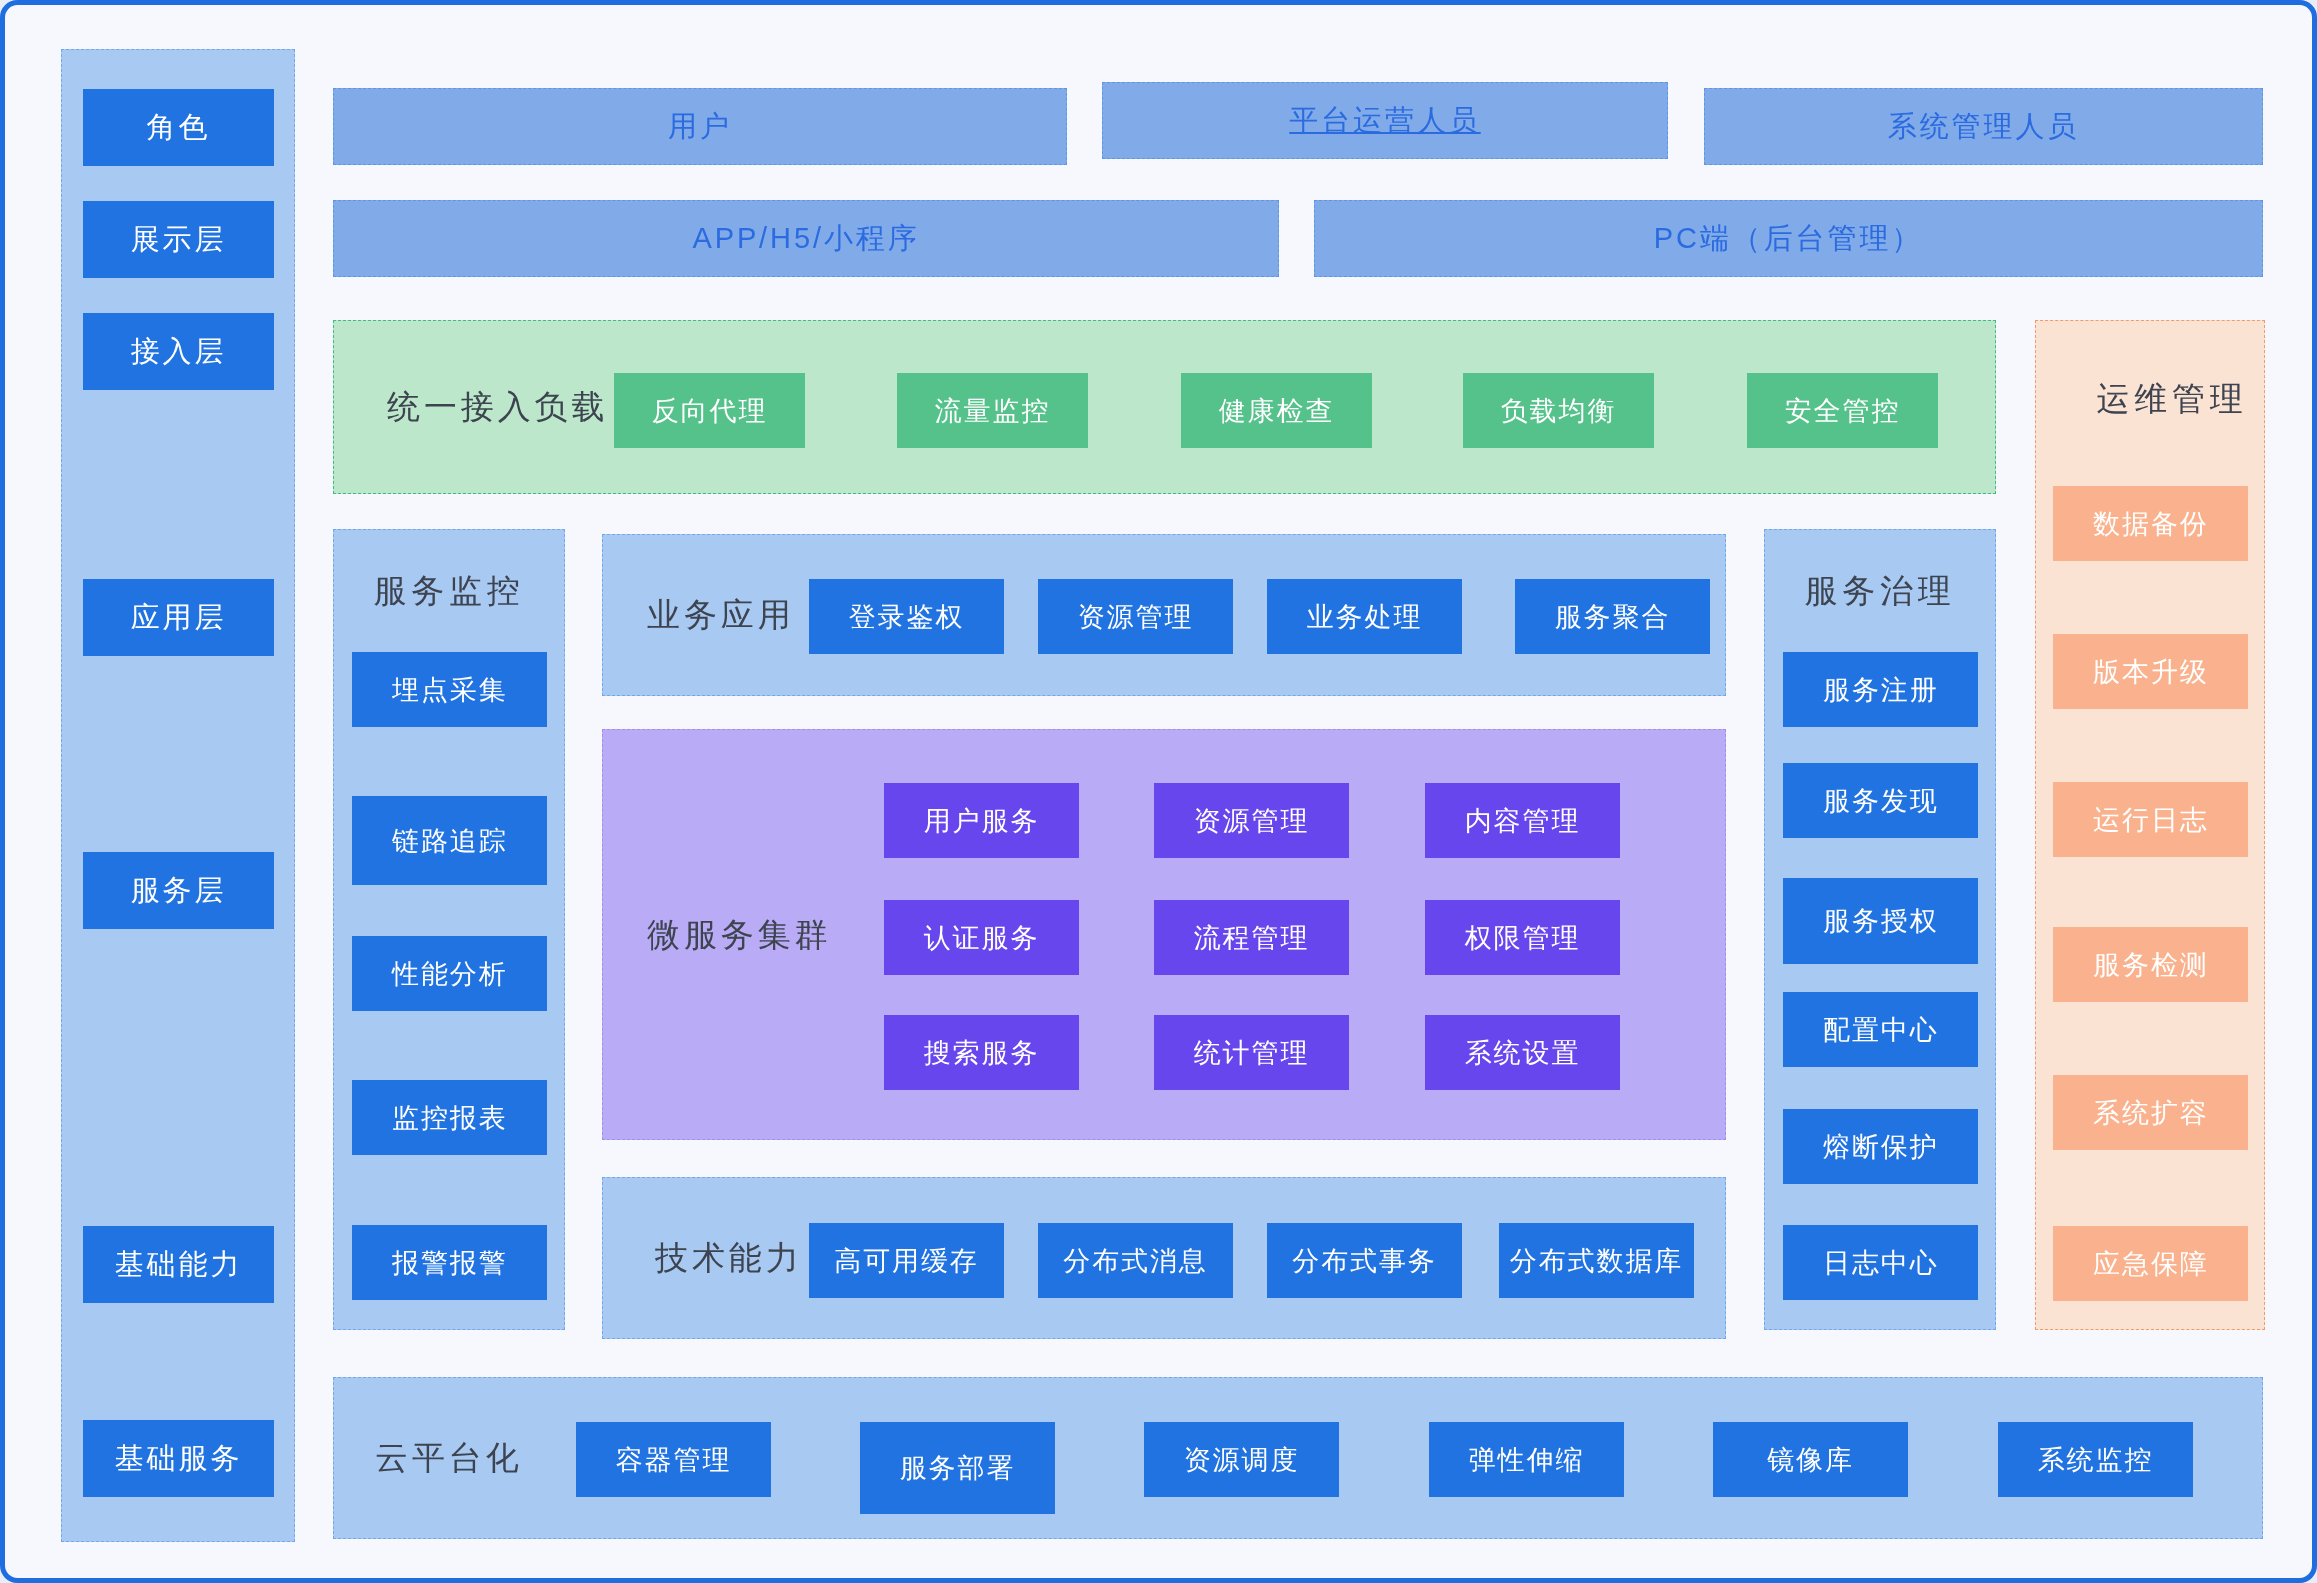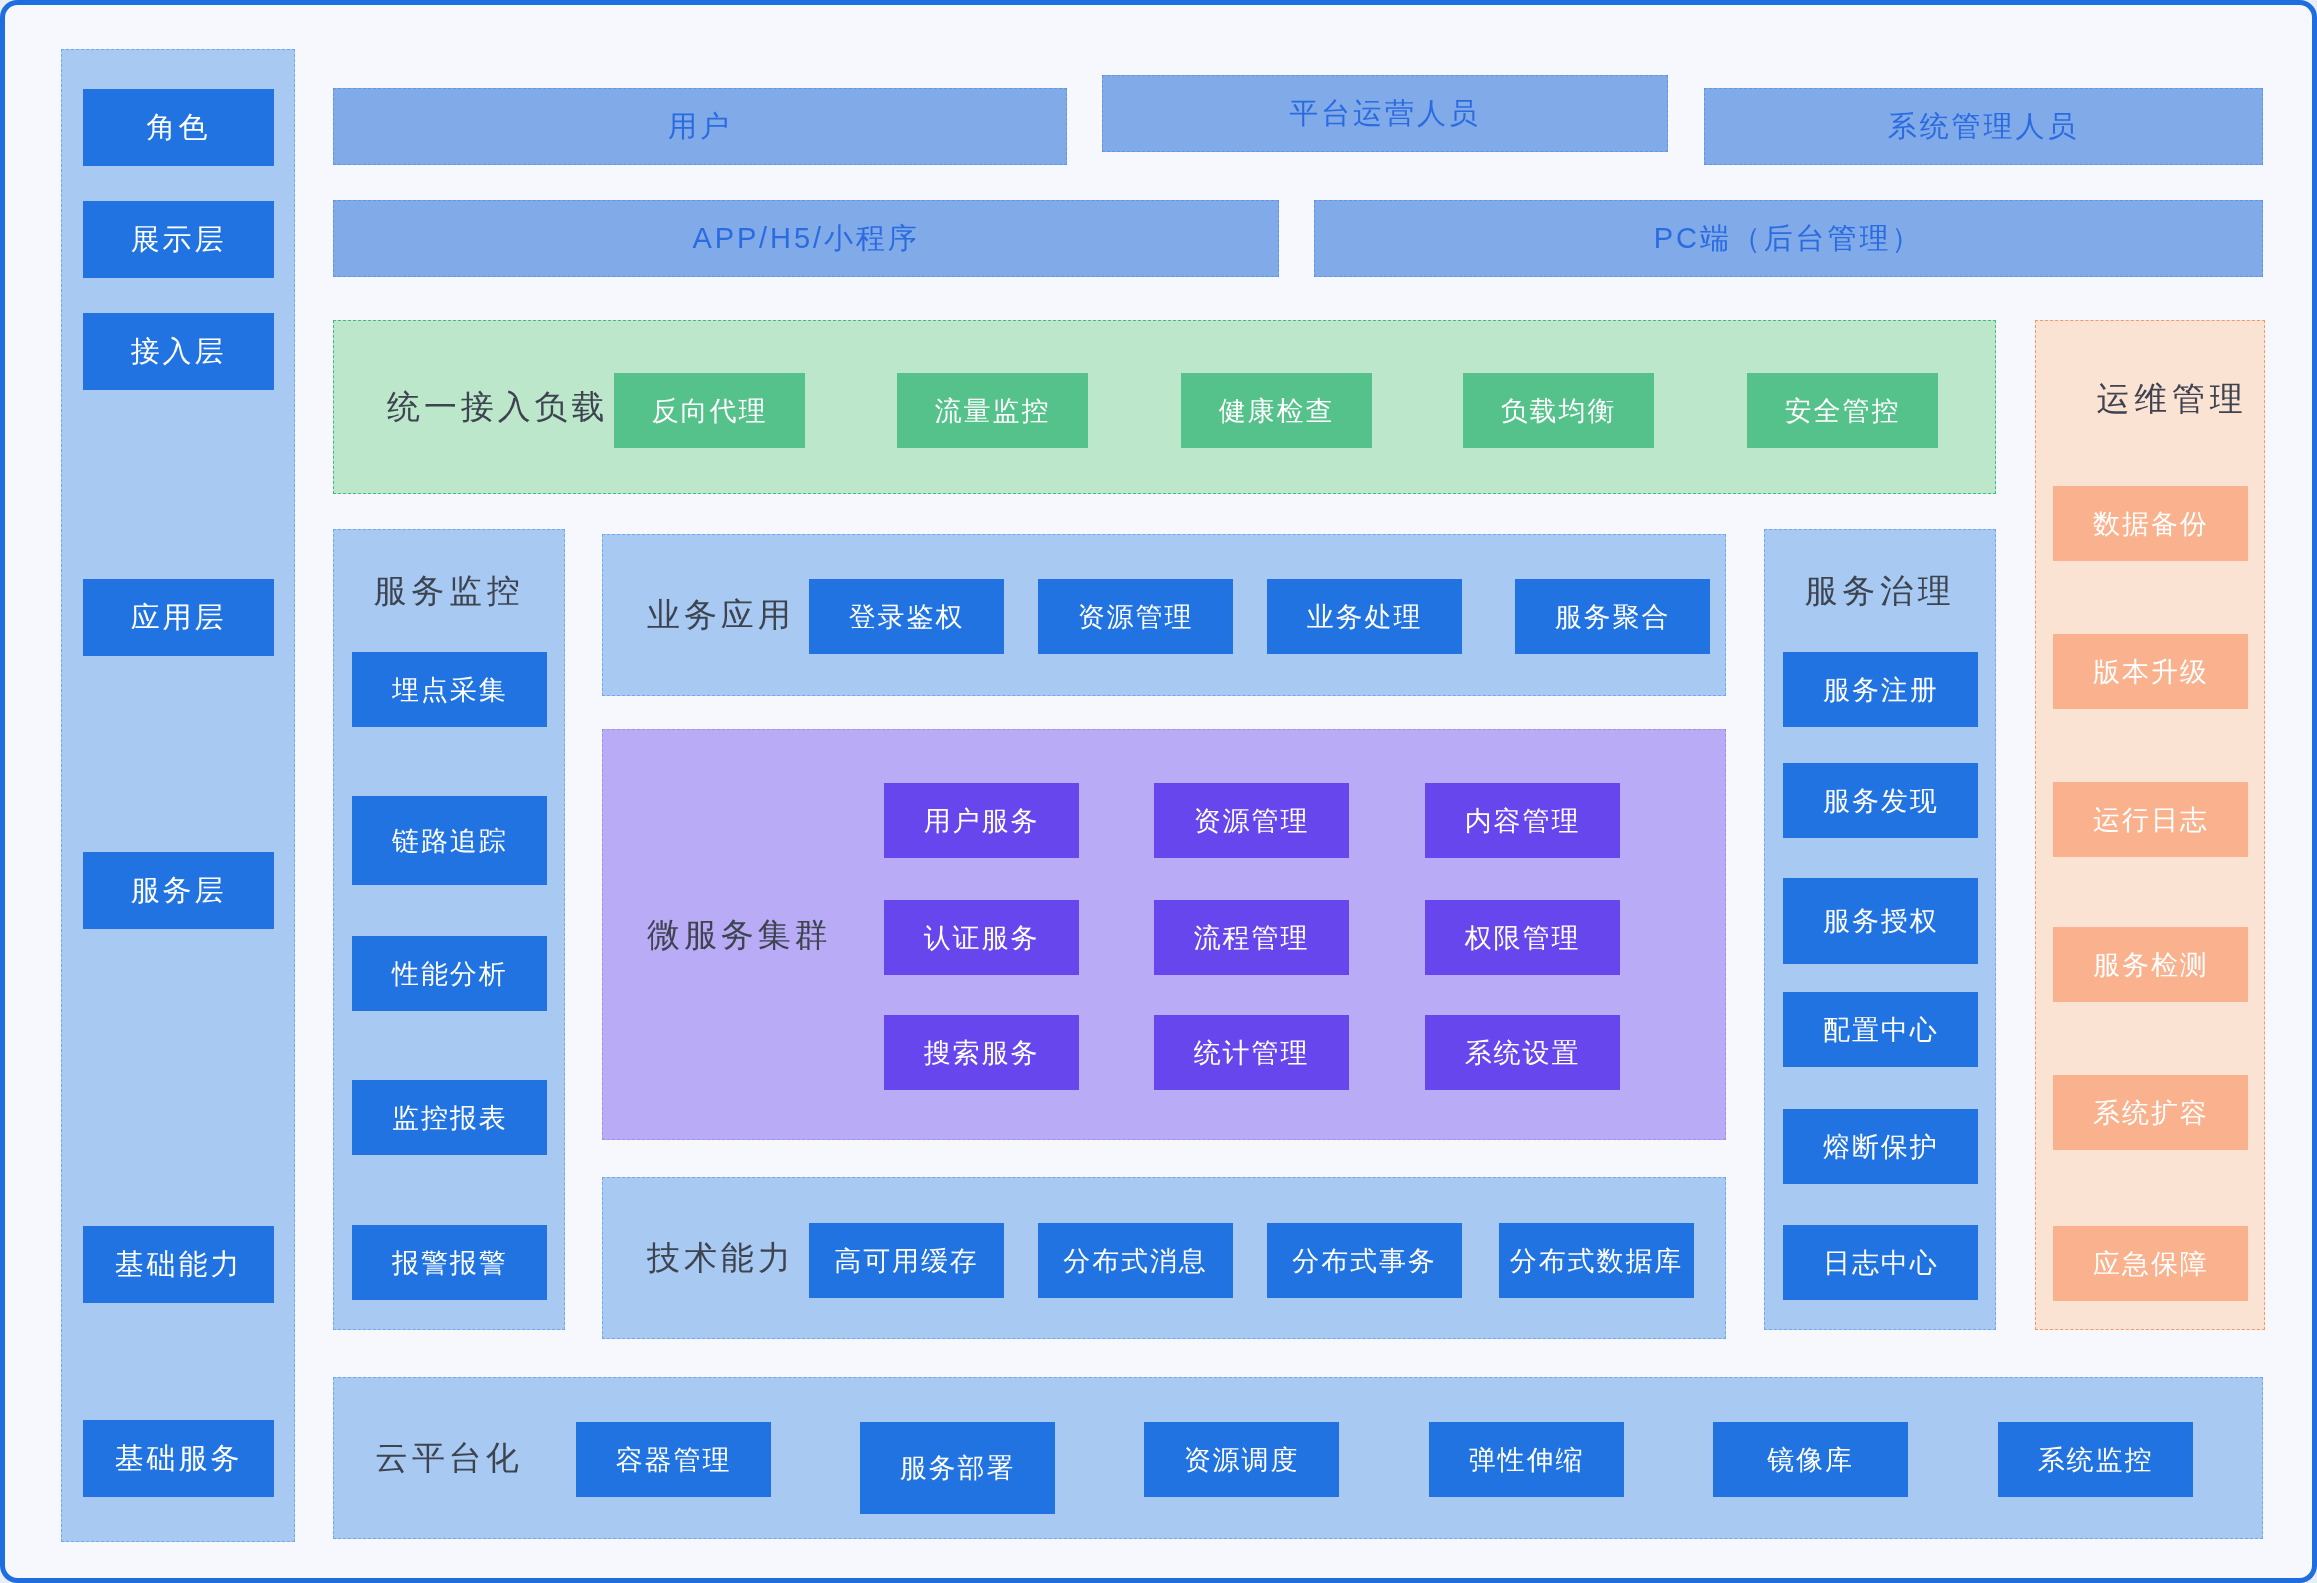--- a/index.html
+++ b/index.html
@@ -37,21 +37,21 @@
     <div class="sidebtn" style="top:39px;">角色</div>
     <div class="sidebtn" style="top:263px;">接入层</div>
     <div class="sidebtn" style="top:151px;">展示层</div>
     <div class="sidebtn" style="top:529px;">应用层</div>
     <div class="sidebtn" style="top:802px;">服务层</div>
     <div class="sidebtn" style="top:1176px;">基础能力</div>
     <div class="sidebtn" style="top:1370px;">基础服务</div>
   </div>
 
   <div class="bigbox" style="left:328px;top:83px;width:734px;height:77px;">用户</div>
-  <div class="bigbox" style="left:1097px;top:70px;width:566px;height:77px;">平台运营人员</div>
+  <div class="bigbox" style="left:1097px;top:77px;width:566px;height:77px;text-decoration:underline;">平台运营人员</div>
   <div class="bigbox" style="left:1699px;top:83px;width:559px;height:77px;">系统管理人员</div>
 
   <div class="bigbox" style="left:328px;top:195px;width:946px;height:77px;">APP/H5/小程序</div>
   <div class="bigbox" style="left:1309px;top:195px;width:949px;height:77px;">PC端（后台管理）</div>
 
   <div class="panel green" style="left:328px;top:315px;width:1663px;height:174px;padding-left:20px;">
     <div class="title vcenter" style="left:53px;">统一接入负载</div>
     <div class="node green" style="left:280px;top:52px;width:191px;height:75px;">反向代理</div>
     <div class="node green" style="left:563px;top:52px;width:191px;height:75px;">流量监控</div>
     <div class="node green" style="left:847px;top:52px;width:191px;height:75px;">健康检查</div>
@@ -93,21 +93,21 @@
     <div class="node purple" style="left:822px;top:53px;width:195px;height:75px;">内容管理</div>
     <div class="node purple" style="left:281px;top:170px;width:195px;height:75px;">认证服务</div>
     <div class="node purple" style="left:551px;top:170px;width:195px;height:75px;">流程管理</div>
     <div class="node purple" style="left:822px;top:170px;width:195px;height:75px;">权限管理</div>
     <div class="node purple" style="left:281px;top:285px;width:195px;height:75px;">搜索服务</div>
     <div class="node purple" style="left:551px;top:285px;width:195px;height:75px;">统计管理</div>
     <div class="node purple" style="left:822px;top:285px;width:195px;height:75px;">系统设置</div>
   </div>
 
   <div class="panel" style="left:597px;top:1172px;width:1124px;height:162px;">
-    <div class="title vcenter" style="left:44px;">技术能力</div>
+    <div class="title vcenter" style="left:52px;">技术能力</div>
     <div class="node blue" style="left:206px;top:45px;width:195px;height:75px;">高可用缓存</div>
     <div class="node blue" style="left:435px;top:45px;width:195px;height:75px;">分布式消息</div>
     <div class="node blue" style="left:664px;top:45px;width:195px;height:75px;">分布式事务</div>
     <div class="node blue" style="left:896px;top:45px;width:195px;height:75px;">分布式数据库</div>
   </div>
 
   <div class="panel" style="left:1759px;top:524px;width:232px;height:801px;">
     <div class="title hcenter" style="top:39px;">服务治理</div>
     <div class="node blue" style="left:18.3px;top:122px;width:195px;height:75px;">服务注册</div>
     <div class="node blue" style="left:18.3px;top:233px;width:195px;height:75px;">服务发现</div>

